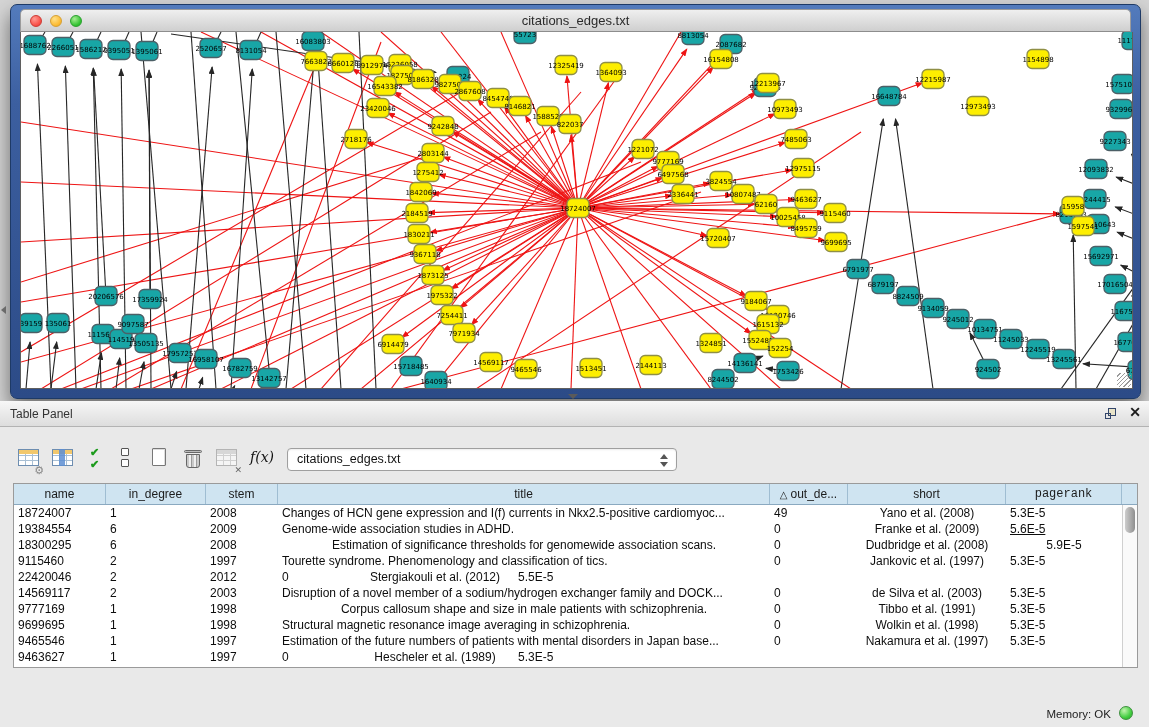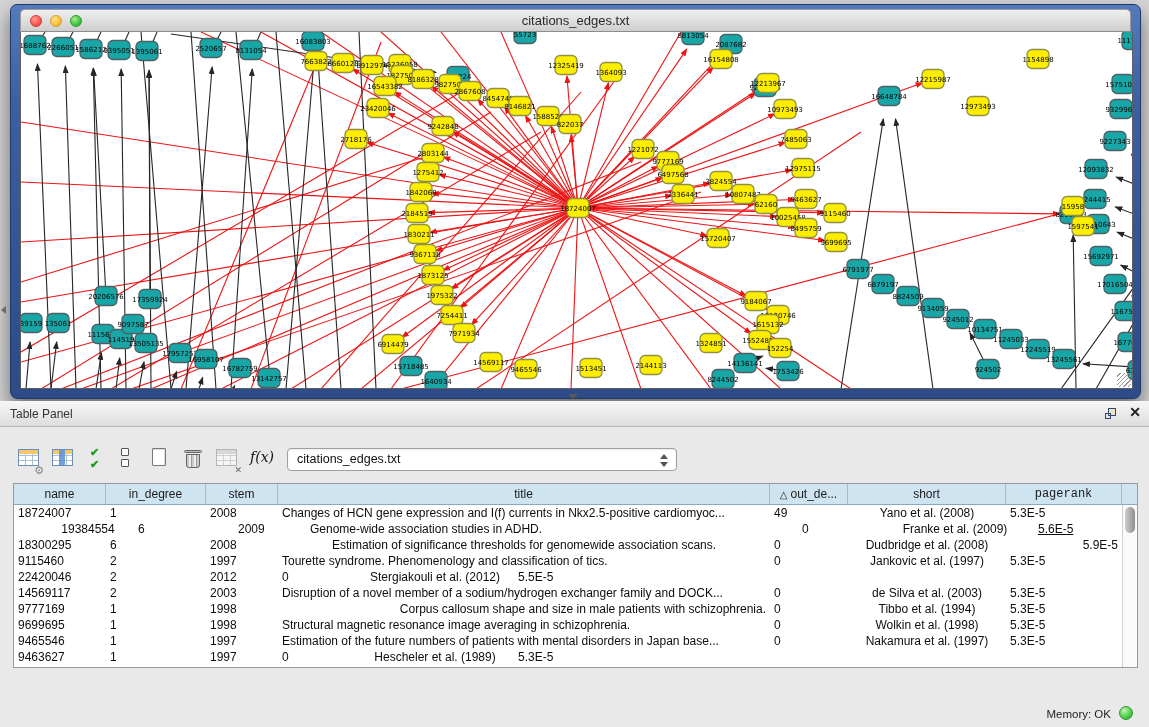--- a/index.html
+++ b/index.html
@@ -801,36 +801,36 @@
         <div class="tr">
           <div class="td" style="width: 92px; text-align: left;">18724007</div>
           <div class="td" style="width: 100px; text-align: left;">1</div>
           <div class="td" style="width: 72px; text-align: left;">2008</div>
           <div class="td" style="width: 492px; text-align: left;">Changes of HCN gene expression and I(f) currents in Nkx2.5-positive cardiomyoc...</div>
           <div class="td" style="width: 78px; text-align: left;">49</div>
           <div class="td" style="width: 158px; text-align: center;">Yano et al. (2008)</div>
           <div class="td" style="width: 116px; text-align: left;">5.3E-5</div>
         </div>
         <div class="tr">
-          <div class="td" style="width: 92px; text-align: center; margin-left: 28px;">19384554</div>
+          <div class="td" style="width: 92px; text-align: left;">19384554</div>
           <div class="td" style="width: 100px; text-align: left;">6</div>
           <div class="td" style="width: 72px; text-align: left;">2009</div>
           <div class="td" style="width: 492px; text-align: left;">Genome-wide association studies in ADHD.</div>
           <div class="td" style="width: 78px; text-align: left;">0</div>
           <div class="td" style="width: 158px; text-align: center;">Franke et al. (2009)</div>
           <div class="td" style="width: 116px; text-align: left; text-decoration: underline;">5.6E-5</div>
         </div>
         <div class="tr">
           <div class="td" style="width: 92px; text-align: left;">18300295</div>
           <div class="td" style="width: 100px; text-align: left;">6</div>
           <div class="td" style="width: 72px; text-align: left;">2008</div>
           <div class="td" style="width: 492px; text-align: center;">Estimation of significance thresholds for genomewide association scans.</div>
           <div class="td" style="width: 78px; text-align: left;">0</div>
           <div class="td" style="width: 158px; text-align: center;">Dudbridge et al. (2008)</div>
-          <div class="td" style="width: 116px; text-align: right;">5.9E-5</div>
+          <div class="td" style="width: 116px; text-align: center;">5.9E-5</div>
         </div>
         <div class="tr">
           <div class="td" style="width: 92px; text-align: left;">9115460</div>
           <div class="td" style="width: 100px; text-align: left;">2</div>
           <div class="td" style="width: 72px; text-align: left;">1997</div>
           <div class="td" style="width: 492px; text-align: left;">Tourette syndrome. Phenomenology and classification of tics.</div>
           <div class="td" style="width: 78px; text-align: left;">0</div>
           <div class="td" style="width: 158px; text-align: center;">Jankovic et al. (1997)</div>
           <div class="td" style="width: 116px; text-align: left;">5.3E-5</div>
         </div>
@@ -848,23 +848,23 @@
           <div class="td" style="width: 72px; text-align: left;">2003</div>
           <div class="td" style="width: 492px; text-align: left;">Disruption of a novel member of a sodium/hydrogen exchanger family and DOCK...</div>
           <div class="td" style="width: 78px; text-align: left;">0</div>
           <div class="td" style="width: 158px; text-align: center;">de Silva et al. (2003)</div>
           <div class="td" style="width: 116px; text-align: left;">5.3E-5</div>
         </div>
         <div class="tr">
           <div class="td" style="width: 92px; text-align: left;">9777169</div>
           <div class="td" style="width: 100px; text-align: left;">1</div>
           <div class="td" style="width: 72px; text-align: left;">1998</div>
-          <div class="td" style="width: 492px; text-align: right;">Corpus callosum shape and size in male patients with schizophrenia.</div>
+          <div class="td" style="width: 492px; text-align: center;">Corpus callosum shape and size in male patients with schizophrenia.</div>
           <div class="td" style="width: 78px; text-align: left;">0</div>
-          <div class="td" style="width: 158px; text-align: center;">Tibbo et al. (1994)</div>
+          <div class="td" style="width: 158px; text-align: center;">Tibbo et al. (1991)</div>
           <div class="td" style="width: 116px; text-align: left;">5.3E-5</div>
         </div>
         <div class="tr">
           <div class="td" style="width: 92px; text-align: left;">9699695</div>
           <div class="td" style="width: 100px; text-align: left;">1</div>
           <div class="td" style="width: 72px; text-align: left;">1998</div>
           <div class="td" style="width: 492px; text-align: left;">Structural magnetic resonance image averaging in schizophrenia.</div>
           <div class="td" style="width: 78px; text-align: left;">0</div>
           <div class="td" style="width: 158px; text-align: center;">Wolkin et al. (1998)</div>
           <div class="td" style="width: 116px; text-align: left;">5.3E-5</div>

